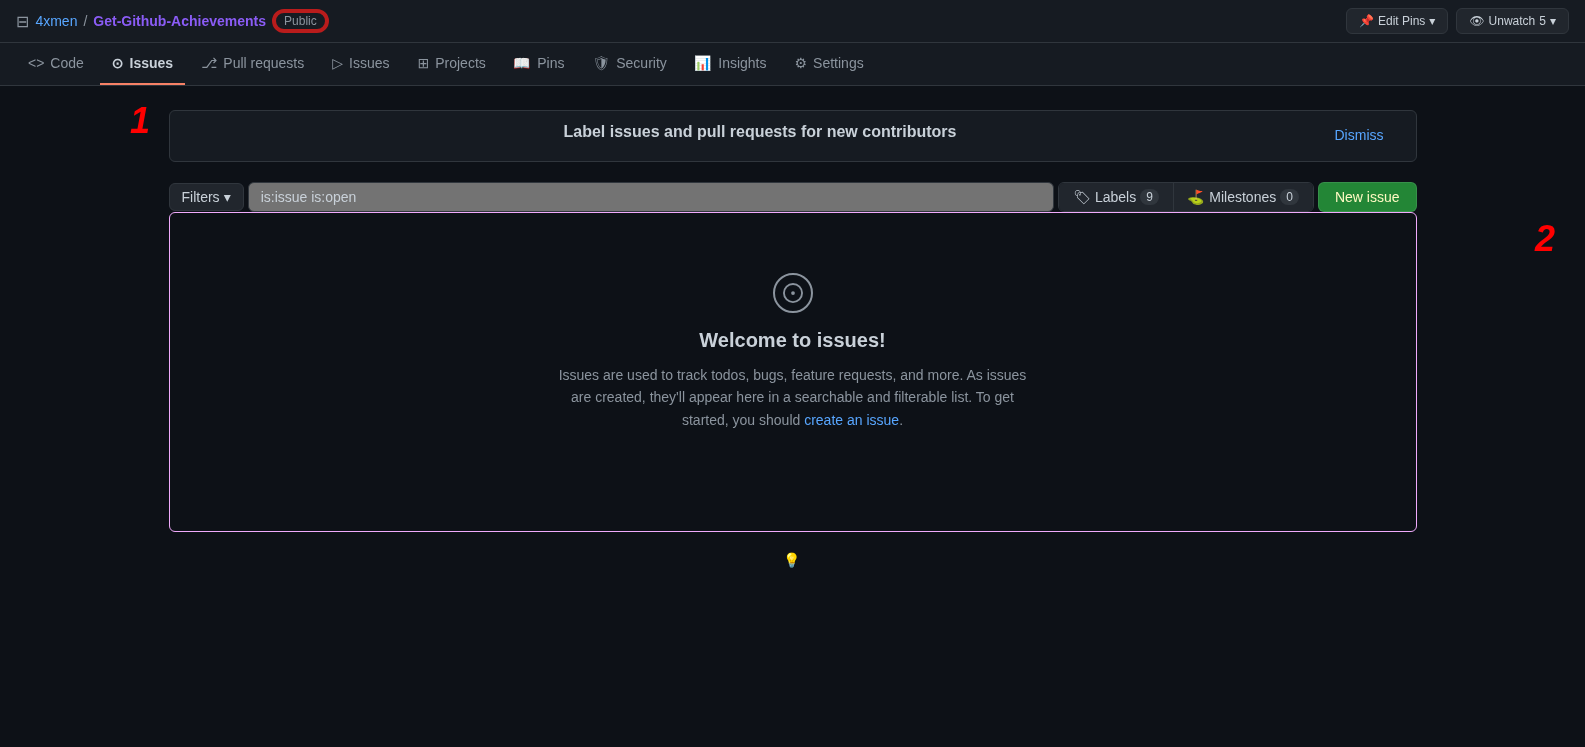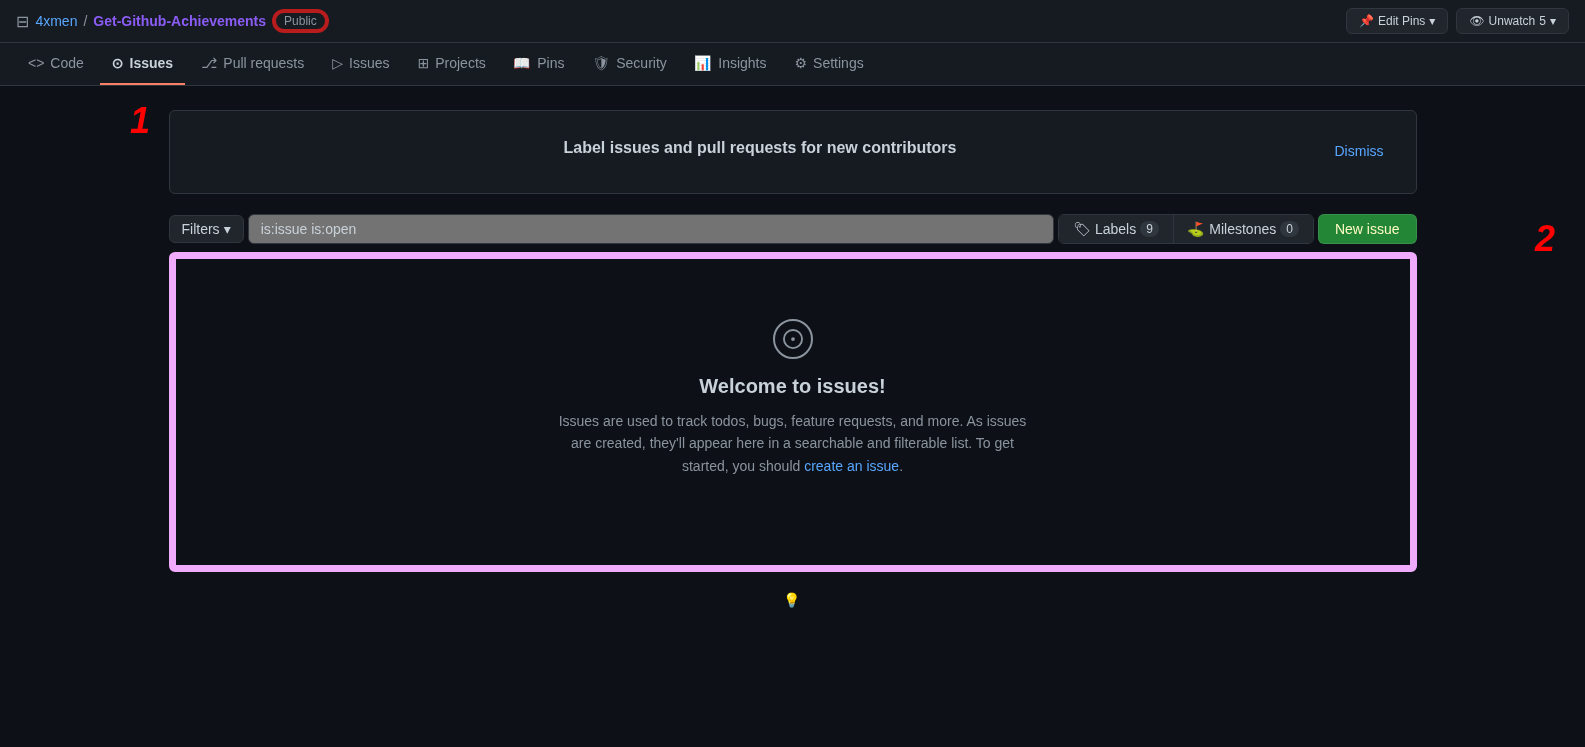--- a/index.html
+++ b/index.html
@@ -100,21 +100,21 @@
       max-width: 1280px;
       margin: 0 auto;
       padding: 24px 16px;
     }
 
     
     .promo-banner {
       background: #161b22;
       border: 1px solid #30363d;
       border-radius: 6px;
-      padding: 28px 24px;
+      padding: 12px 24px;
       margin-bottom: 20px;
       display: flex;
       align-items: center;
       justify-content: space-between;
     }
     .promo-banner-content {
       flex: 1;
     }
     .promo-banner-title {
       font-size: 16px;
@@ -215,23 +215,22 @@
       border-radius: 6px;
       padding: 6px 16px;
       font-size: 14px;
       font-weight: 500;
       cursor: pointer;
       white-space: nowrap;
     }
 
     
     .issues-area {
-      border: 7px solid #f0abfc;
-      border-radius: 6px;
-      margin-top: 8px;
+      border: 1px solid #f0abfc;
+      border-radius: 6px;
       min-height: 320px;
     }
 
     
     .empty-state {
       display: flex;
       flex-direction: column;
       align-items: center;
       justify-content: center;
       padding: 60px 20px;

